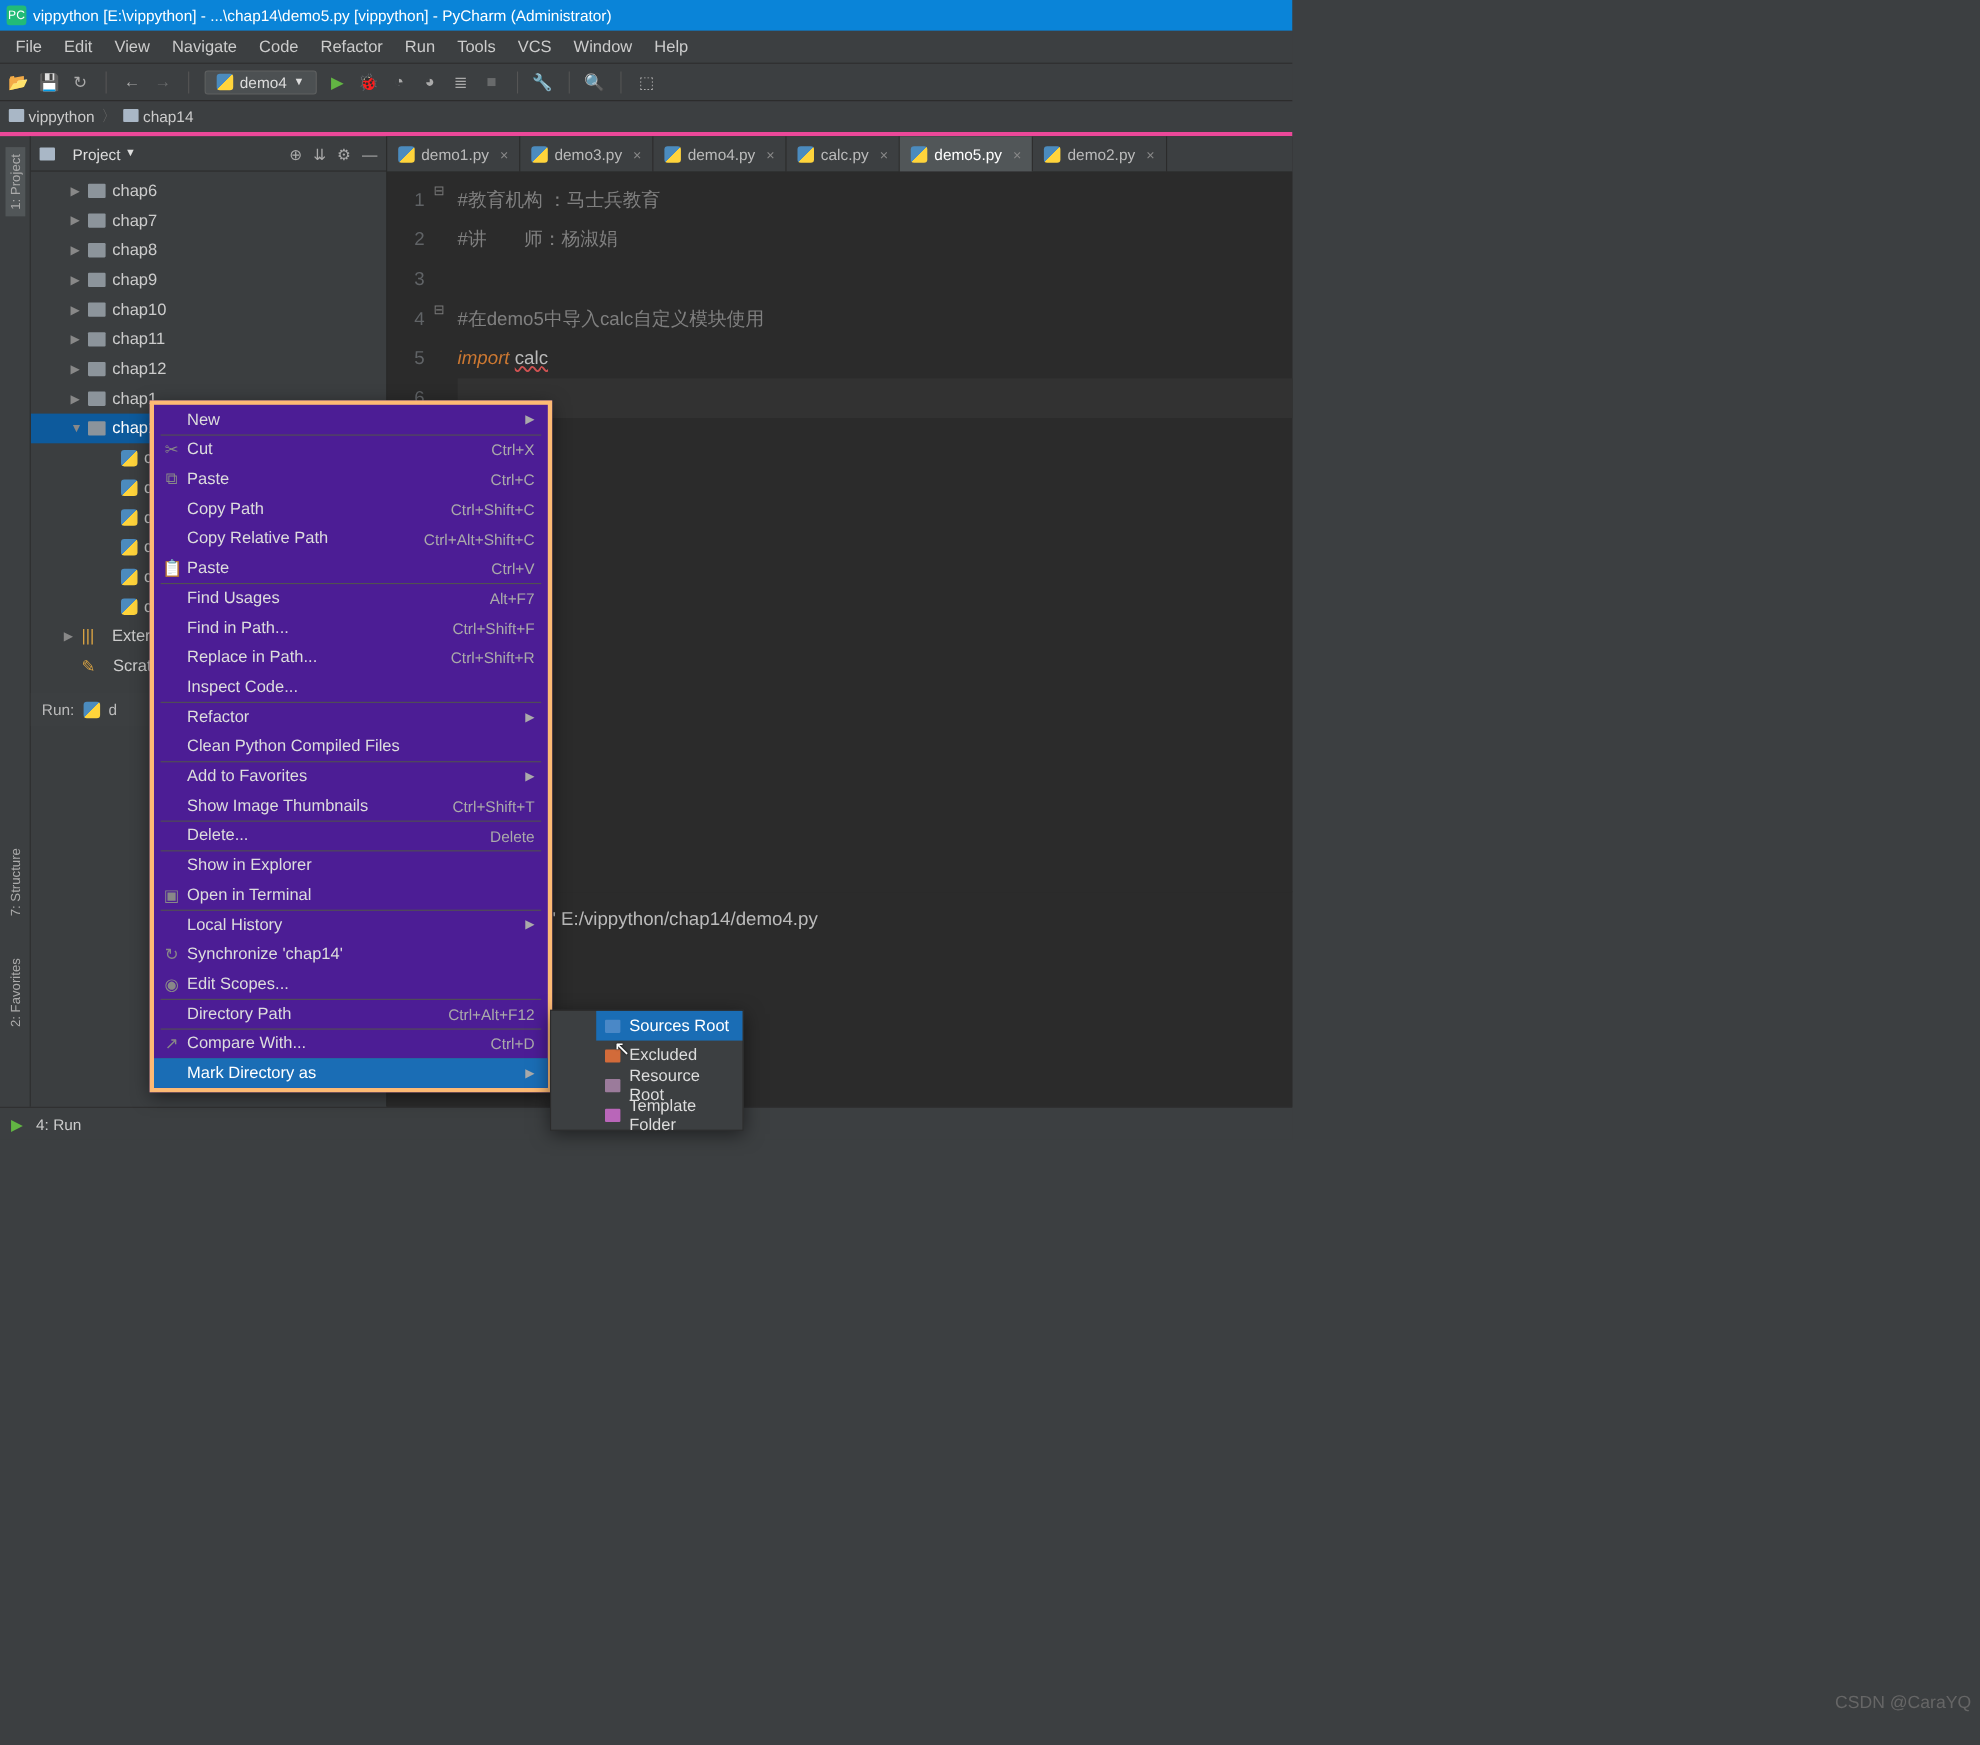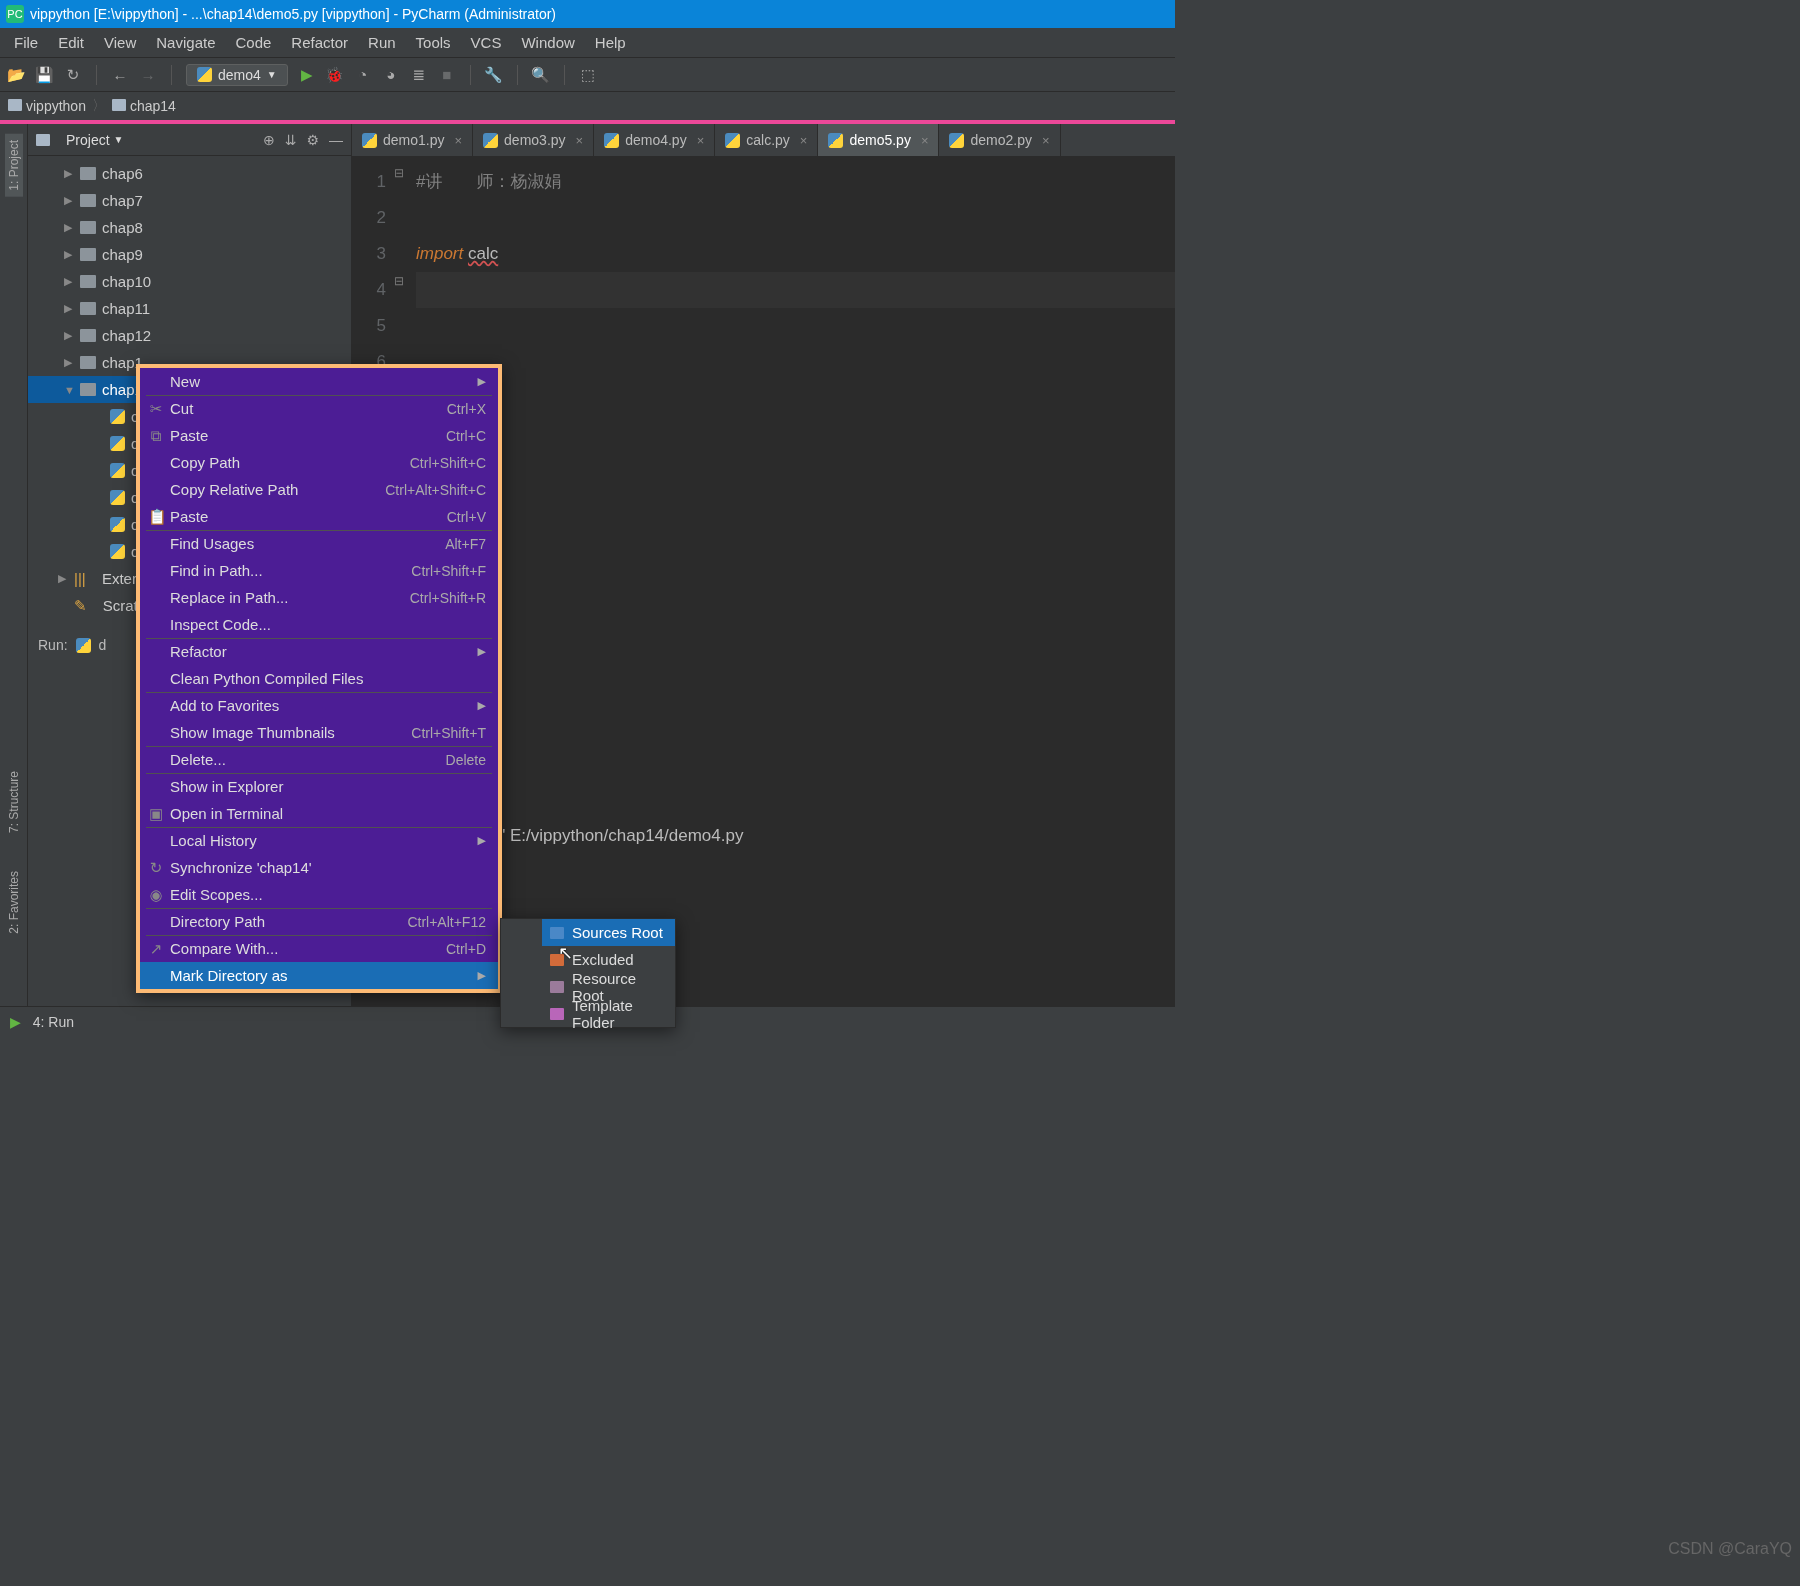--- a/index.html
+++ b/index.html
@@ -259,22 +259,24 @@
           <div>3</div>
           <div>4</div>
           <div>5</div>
           <div>6</div>
       </div>
       <div class="gutterfold">
         <span class="fold-icon" style="top:10px">⊟</span>
         <span class="fold-icon" style="top:118px">⊟</span>
       </div>
       <div class="code">
+        <div class="line"><span class="comment">#教育机构 ：马士兵教育</span></div>
         <div class="line"><span class="comment">#讲　　师：杨淑娟</span></div>
         <div class="line"></div>
+        <div class="line"><span class="comment">#在demo5中导入calc自定义模块使用</span></div>
         <div class="line"><span class="kw">import</span> <span class="err">calc</span></div>
         <div class="line caret-line"></div>
       </div>
     </div>
 
     <div class="run-panel">
       <div class="run-body">
         <div class="run-gutter">
           <div class="rg-row">
             <span class="green">▶</span>

